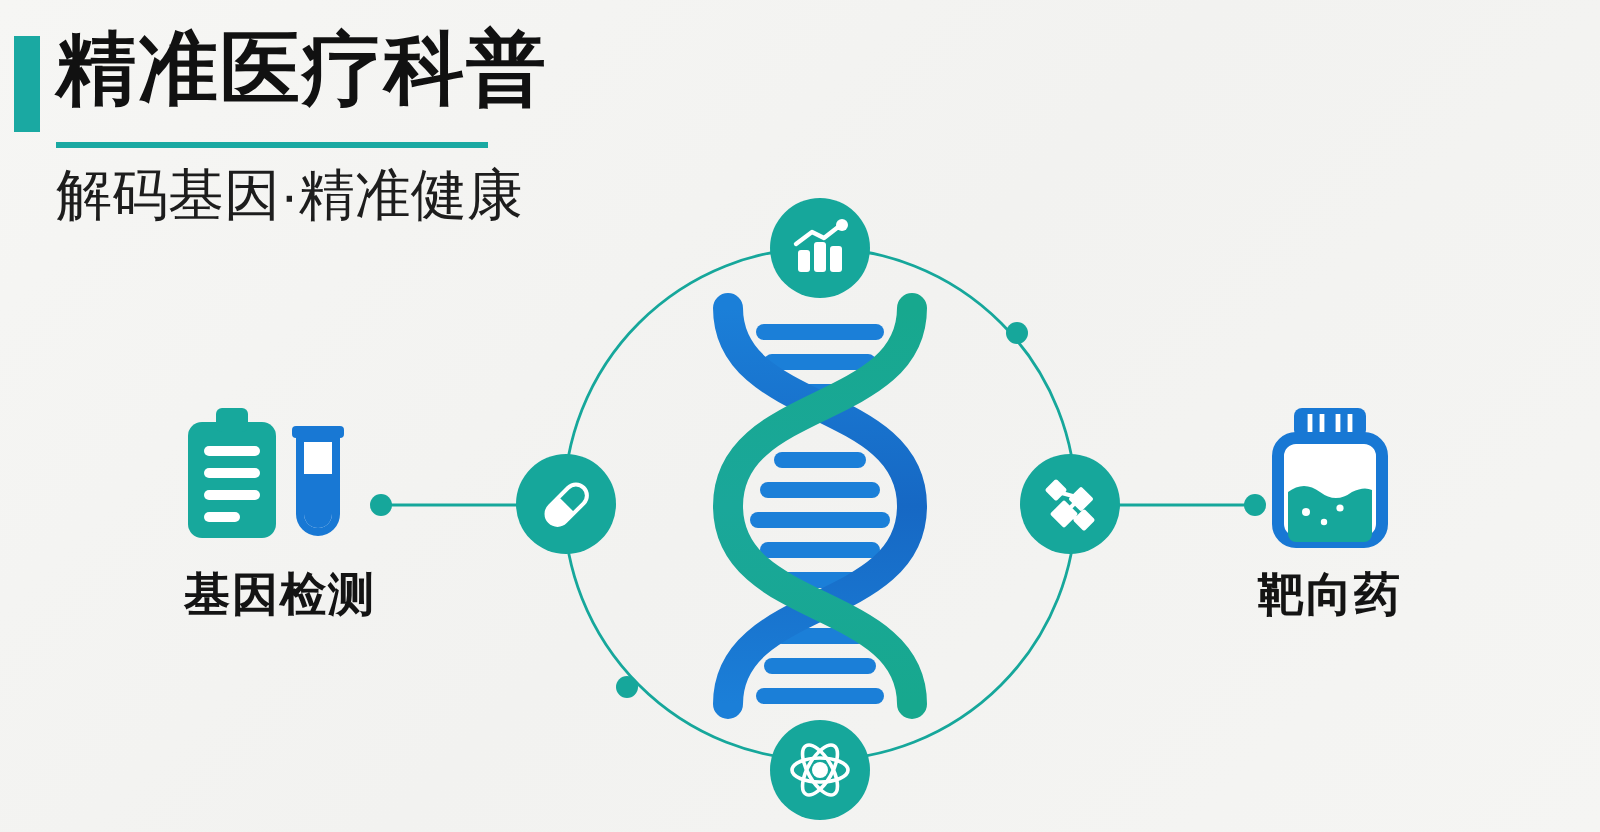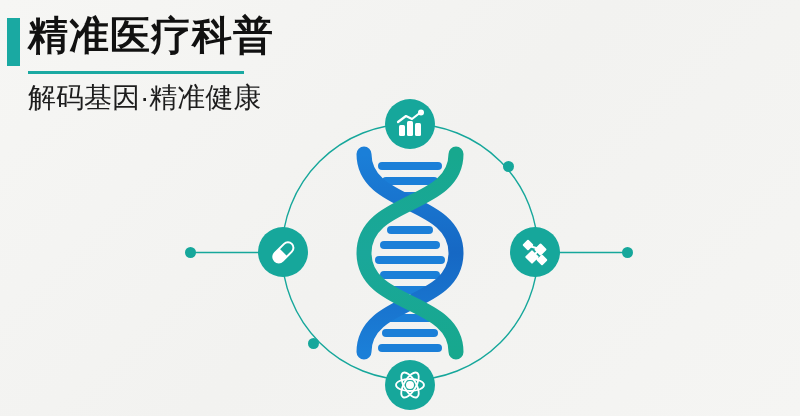--- a/index.html
+++ b/index.html
@@ -228,15 +228,61 @@
       <svg width="30" height="30" viewBox="0 0 30 30">
         <g transform="rotate(-45 15 15)">
           <rect x="3" y="10" width="24" height="11" rx="5.5" fill="#ffffff"></rect>
           <path d="M15,10 h6.5 a5.5,5.5 0 0 1 0,11 H15 Z" fill="#16a79b"></path>
           <rect x="3" y="10" width="24" height="11" rx="5.5" fill="none" stroke="#ffffff" stroke-width="2"></rect>
         </g>
       </svg>
     </div>
   </div>
 
-
+  <div class="side-item" id="side-left">
+    <div class="side-art">
+      <svg width="108" height="76" viewBox="0 0 108 76">
+
+        <g>
+          <rect x="8" y="10" width="44" height="58" rx="7" fill="#17a89c"></rect>
+          <rect x="22" y="3" width="16" height="12" rx="3" fill="#17a89c"></rect>
+          <rect x="16" y="22" width="28" height="5" rx="2.5" fill="#ffffff"></rect>
+          <rect x="16" y="33" width="28" height="5" rx="2.5" fill="#ffffff"></rect>
+          <rect x="16" y="44" width="28" height="5" rx="2.5" fill="#ffffff"></rect>
+          <rect x="16" y="55" width="18" height="5" rx="2.5" fill="#ffffff"></rect>
+        </g>
+
+        <g>
+          <rect x="60" y="12" width="26" height="6" rx="2" fill="#1878d4"></rect>
+          <path d="M64,18 h18 v38 a9,9 0 0 1 -18,0 Z" fill="#ffffff" stroke="#1878d4" stroke-width="4"></path>
+          <path d="M66,36 h14 v20 a7,7 0 0 1 -14,0 Z" fill="#1878d4"></path>
+        </g>
+      </svg>
+    </div>
+    <div class="side-label">基因检测</div>
+  </div>
+
+  <div class="side-item" id="side-right">
+    <div class="side-art">
+      <svg width="80" height="76" viewBox="0 0 80 76">
+
+        <rect x="22" y="3" width="36" height="15" rx="4" fill="#1878d4"></rect>
+        <g stroke="#ffffff" stroke-width="2.4">
+          <line x1="30" y1="6" x2="30" y2="15"></line>
+          <line x1="36" y1="6" x2="36" y2="15"></line>
+          <line x1="44" y1="6" x2="44" y2="15"></line>
+          <line x1="50" y1="6" x2="50" y2="15"></line>
+        </g>
+
+        <rect x="14" y="18" width="52" height="52" rx="9" fill="#ffffff" stroke="#1878d4" stroke-width="6"></rect>
+
+        <path d="M19,45 q8,-6 16,0 t16,0 q6,-3 10,-1 v22 a4,4 0 0 1 -4,4 H23 a4,4 0 0 1 -4,-4 Z" fill="#16a79b"></path>
+        <g fill="#ffffff">
+          <circle cx="28" cy="55" r="2"></circle>
+          <circle cx="37" cy="60" r="1.6"></circle>
+          <circle cx="45" cy="53" r="1.8"></circle>
+        </g>
+      </svg>
+    </div>
+    <div class="side-label">靶向药</div>
+  </div>
 
 </div>
 
 </body></html>

